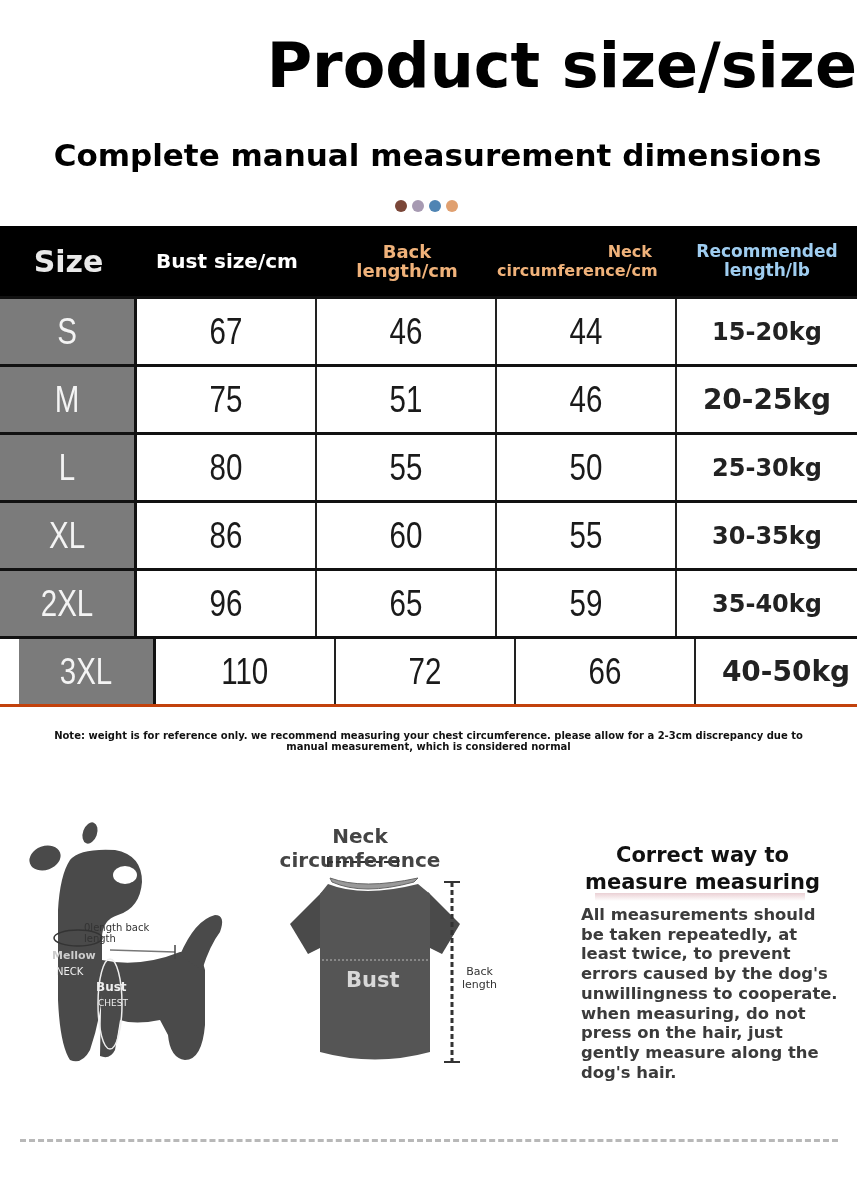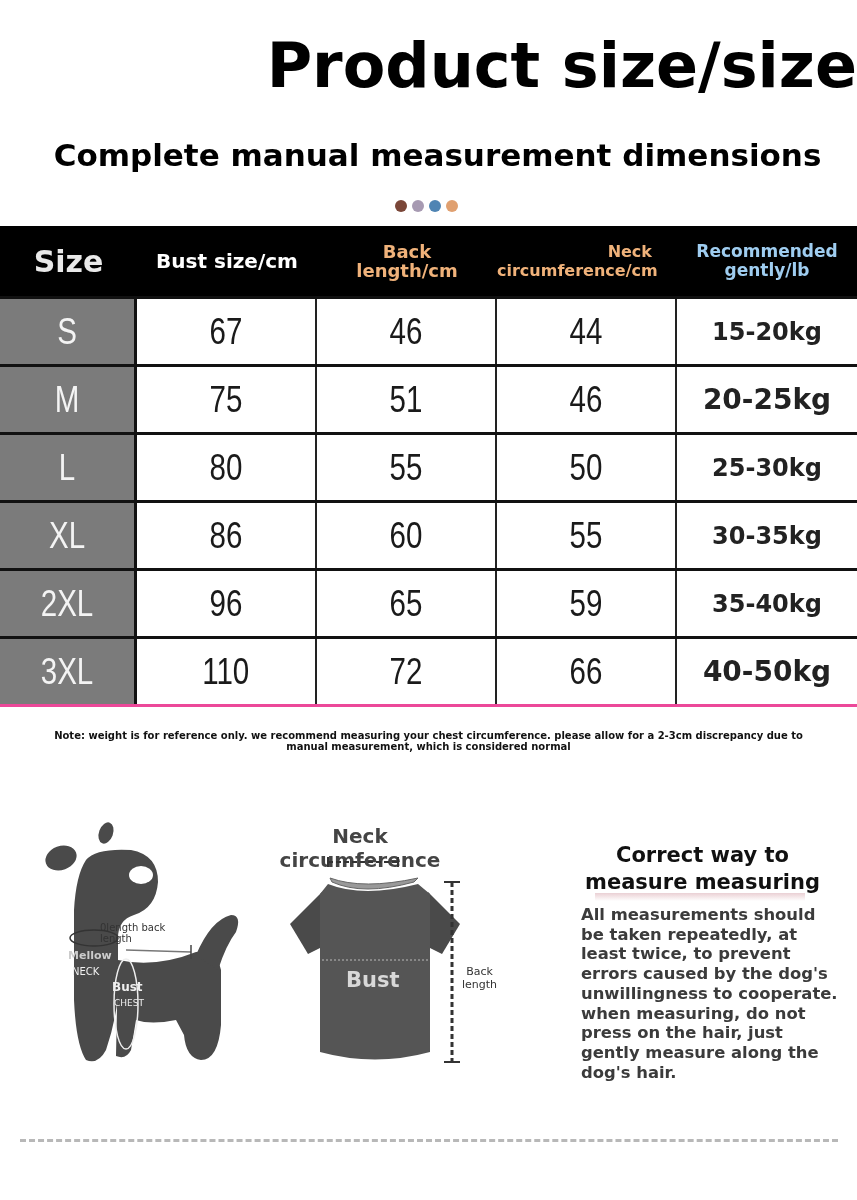--- a/index.html
+++ b/index.html
@@ -17,35 +17,35 @@
            grid-template-columns: 137px 180px 180px 180px 180px; align-items: center; }
   .th { text-align: center; font-weight: bold; line-height: 19px; }
   .th-size { font-size: 30px; color: #e9e9e9; }
   .th-bust { font-size: 20px; color: #ffffff; font-weight: bold; }
   .th-back { font-size: 18px; color: #f0b27a; }
   .th-neck { font-size: 16px; color: #f0b27a; text-align: right; padding-right: 25px; }
   .th-weight { font-size: 17px; color: #9fcdf0; }
 
   .row { display: grid; grid-template-columns: 137px 180px 180px 180px 180px; height: 68px;
          border-top: 3px solid #111; box-sizing: border-box; }
-  .row:last-child { border-bottom: 3px solid #ec4899; height: 71px; }
+  .row:last-child { border-bottom: 3px solid #c2410c; height: 71px; padding-left: 19px; }
   .cell { display: flex; align-items: center; justify-content: center;
           border-right: 2px solid #222; box-sizing: border-box; background: #fff;
           font-family: "Liberation Sans Narrow", "Liberation Sans", sans-serif;
           font-size: 36px; color: #1a1a1a; transform-origin: center; }
   .cell span.num { display: inline-block; transform: scaleX(0.82); }
   .cell.size { background: #7b7b7b; color: #f4f4f4; border-right: 3px solid #111; }
   .cell.weight { border-right: none; font-family: "DejaVu Sans", sans-serif; font-weight: bold;
                  font-size: 24px; color: #222; }
   .cell.weight.big { font-size: 28px; }
 
   .note { position: absolute; top: 730px; left: 40px; width: 777px; text-align: center;
           font-size: 10px; line-height: 11px; color: #111; font-weight: bold; }
 
-  .dog-wrap { position: absolute; top: 820px; left: 36px; width: 220px; height: 250px; }
+  .dog-wrap { position: absolute; top: 820px; left: 20px; width: 220px; height: 250px; }
   .dog-label { position: absolute; font-size: 10px; color: #333; line-height: 11px; }
   .shirt-wrap { position: absolute; top: 822px; left: 250px; width: 260px; height: 250px; }
   .shirt-title { position: absolute; top: 2px; left: 0; width: 220px; text-align: center;
                  font-weight: bold; font-size: 20px; color: #444; }
   .shirt-svg { position: absolute; top: 30px; left: 0; }
   .back-label { position: absolute; top: 143px; left: 212px; font-size: 11px; color: #333;
                 text-align: center; line-height: 13px; }
 
   .correct-title { position: absolute; top: 842px; left: 575px; width: 255px; text-align: center;
                    font-size: 21px; font-weight: bold; line-height: 27px; color: #111; }
@@ -76,21 +76,21 @@
     <div class="th th-back">
       <div>Back</div>
       <div>length/cm</div>
     </div>
     <div class="th th-neck">
       <div>Neck</div>
       <div>circumference/cm</div>
     </div>
     <div class="th th-weight">
       <div>Recommended</div>
-      <div>gently/lb</div>
+      <div>length/lb</div>
     </div>
   </div>
 
   <div class="row">
     <div class="cell size">
         <span class="num">S</span>
       </div>
     <div class="cell">
         <span class="num">67</span>
       </div>

